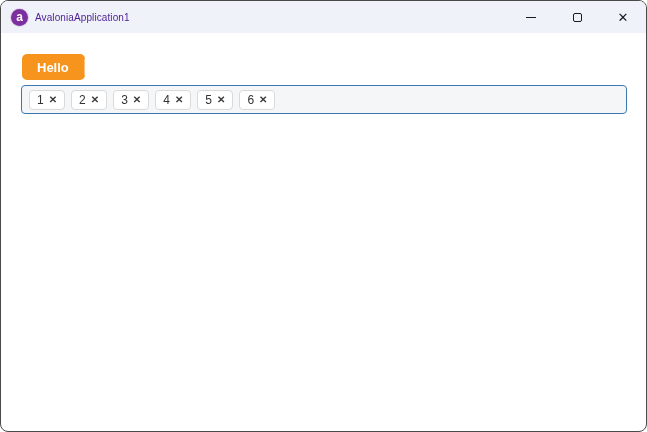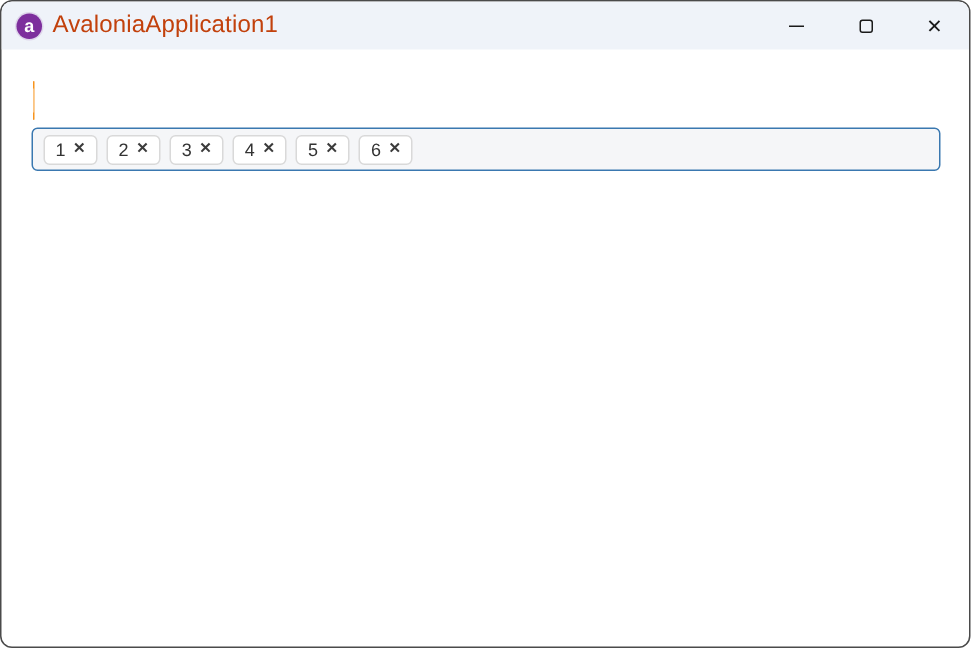--- a/index.html
+++ b/index.html
@@ -32,22 +32,22 @@
     font-weight: bold;
     display: inline-flex;
     align-items: center;
     justify-content: center;
     margin-right: 7px;
     box-shadow: 0 0 0 1px rgba(125,47,157,0.15);
     line-height: 1;
     padding-bottom: 1px;
   }
   .titlebar-title {
-    font-size: 16px;
-    color: #c2410c;
+    font-size: 10px;
+    color: #4c1d95;
     letter-spacing: 0.1px;
   }
   .win-controls {
     margin-left: auto;
     height: 32px;
     display: flex;
     align-items: stretch;
   }
   .win-btn {
     width: 46px;
@@ -157,20 +157,21 @@
       </button>
       <button class="win-btn">
         <span class="glyph-close">✕</span>
       </button>
     </div>
   </div>
 
   <div class="content">
 
     <div class="tabstrip">
+      <div class="tab">Hello</div>
       <div class="tab-sep"></div>
     </div>
 
     <div class="chips-box">
       <span class="chip">
         <span>1</span>
         <span class="chip-remove">✕</span>
       </span>
       <span class="chip">
         <span>2</span>

